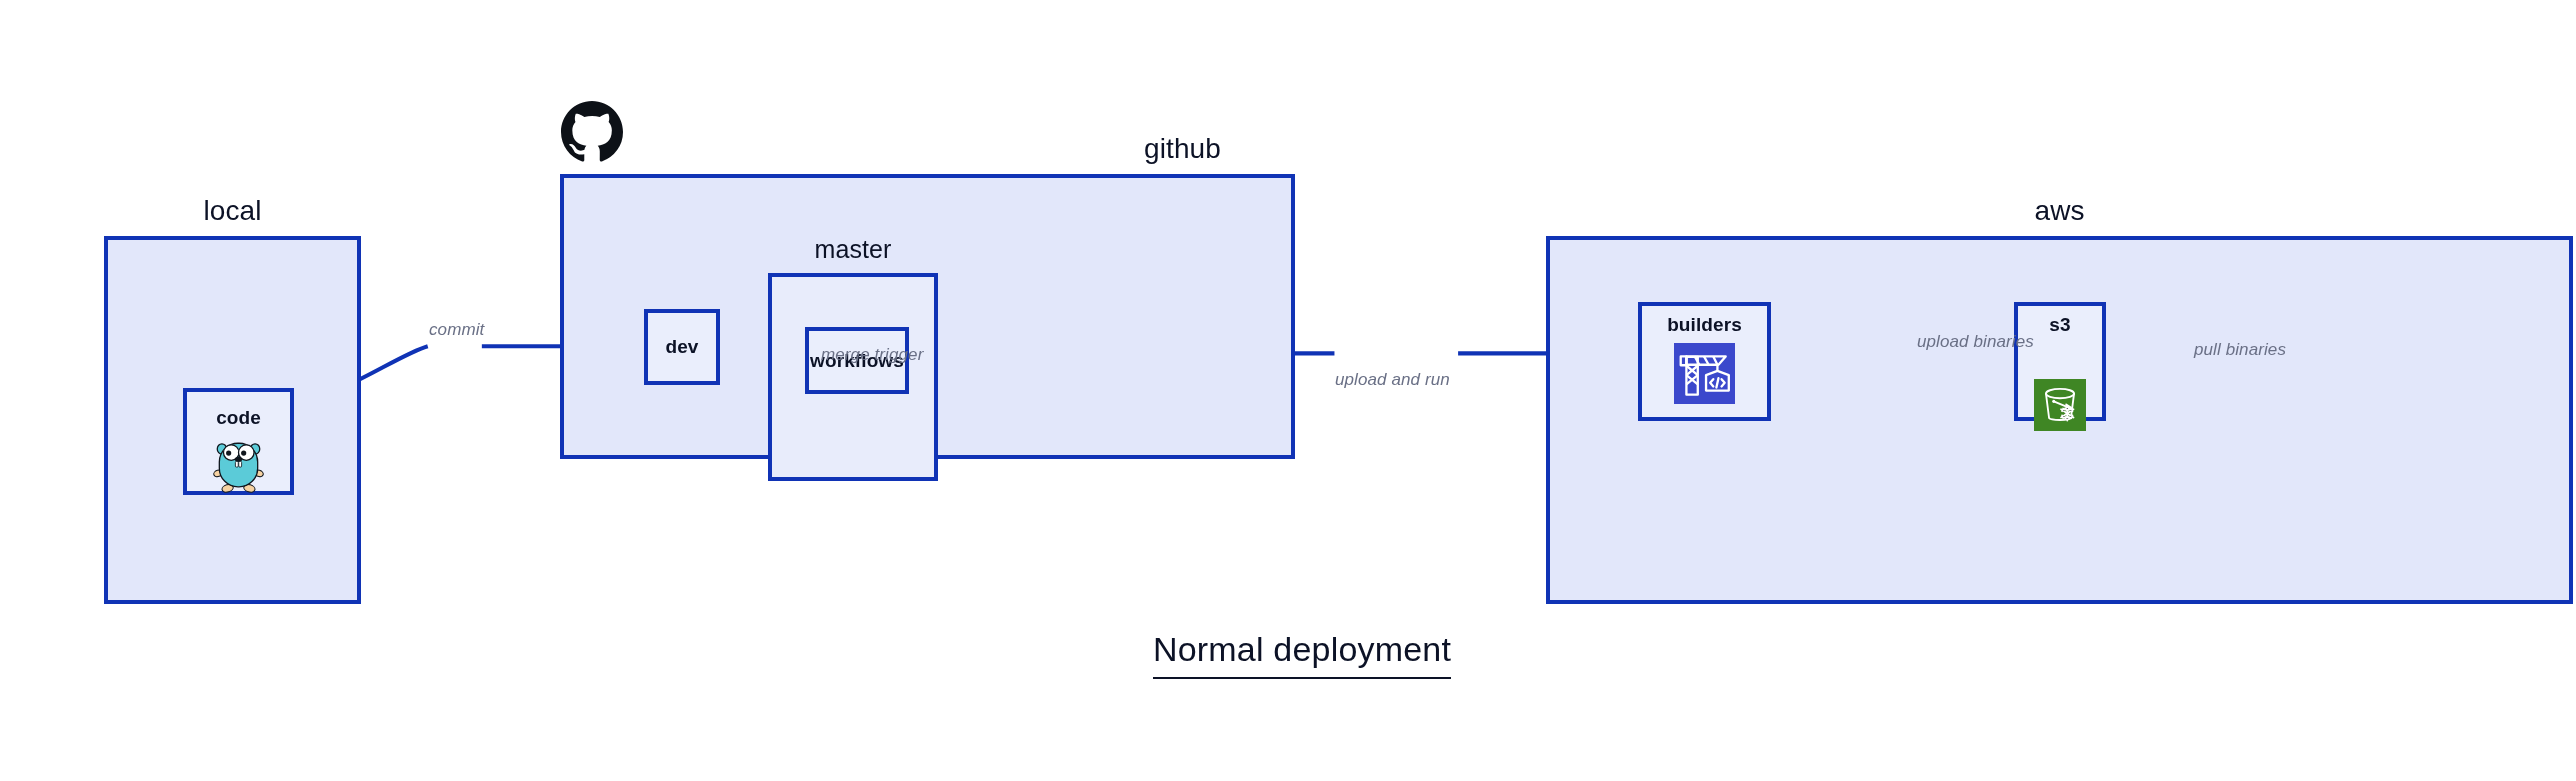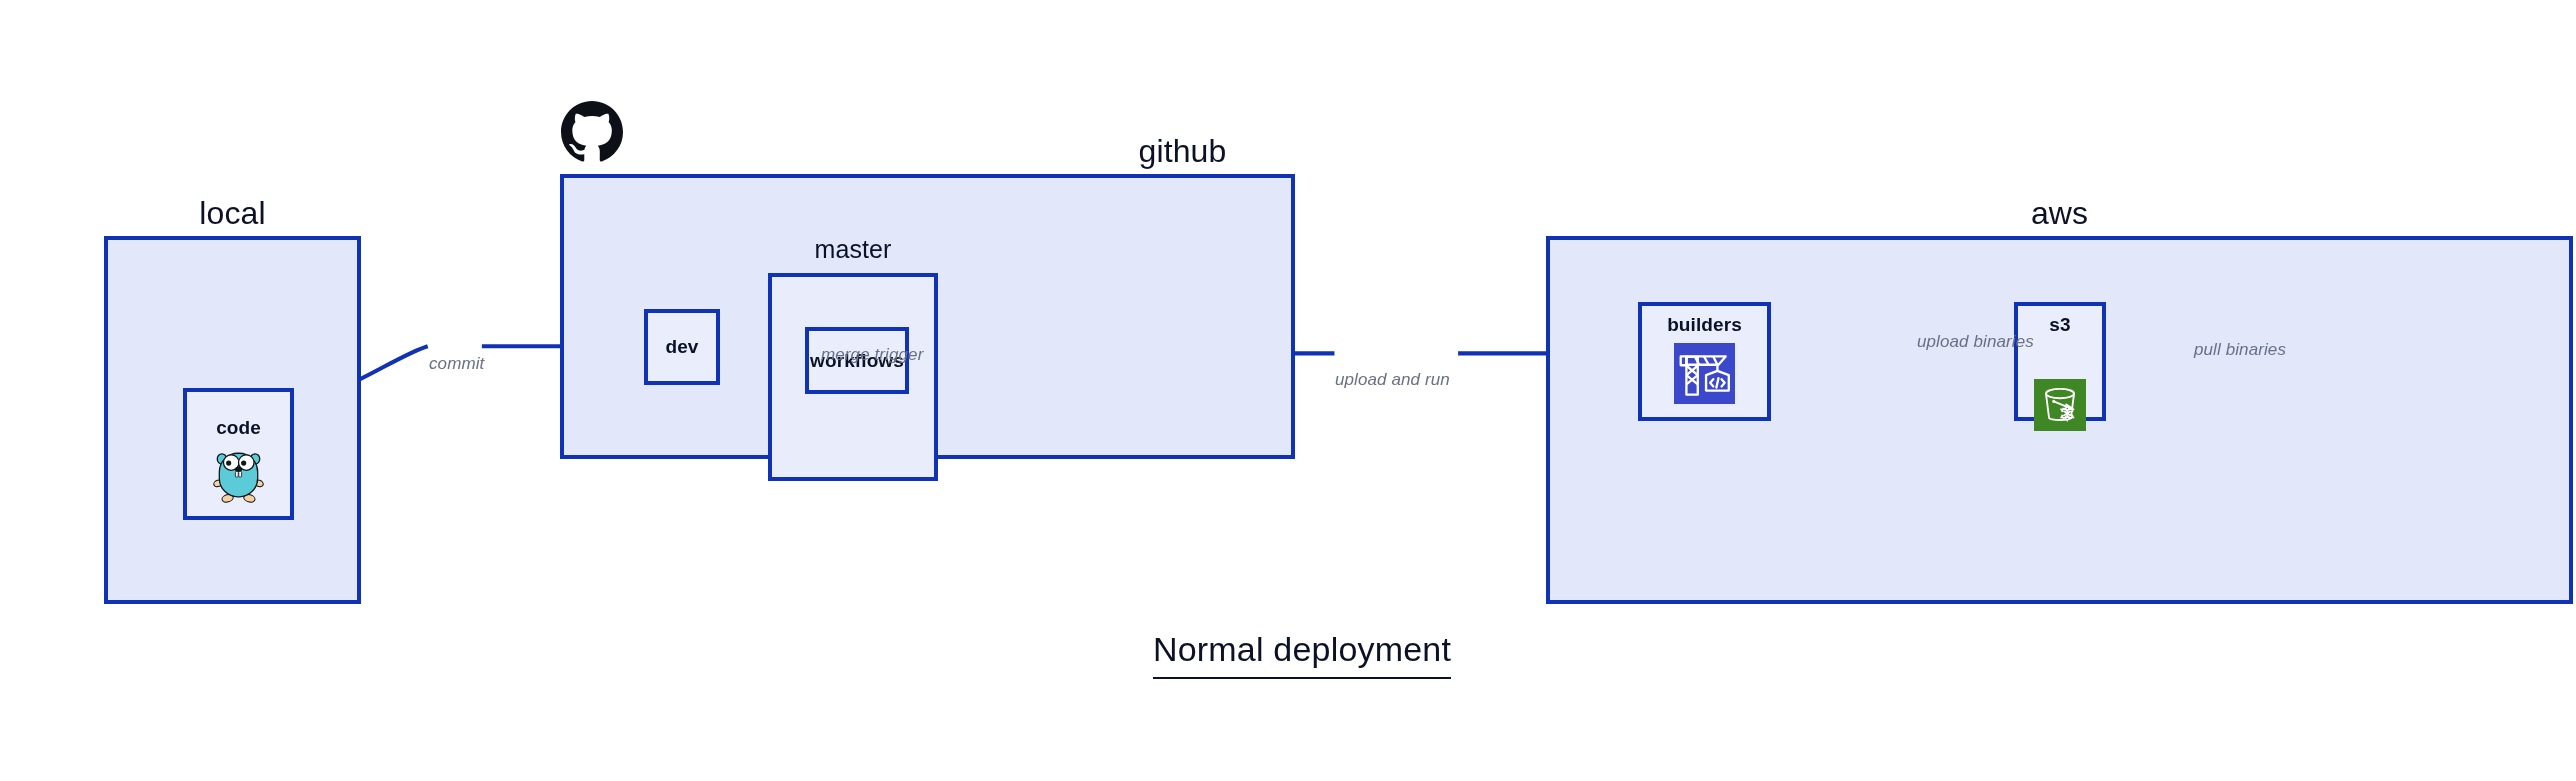--- a/index.html
+++ b/index.html
@@ -29,21 +29,21 @@
     border: 4.6px solid #1033b5;
   }
   .group.master-group {
     background: #e8ecfb;
     border-width: 4.1px;
   }
 
   .group-label {
     position: absolute;
     color: #0c1226;
-    font-size: 32px;
+    font-size: 28px;
     font-weight: 400;
     letter-spacing: 0.1px;
     white-space: nowrap;
     text-align: center;
   }
 
   
   .node {
     background: #eaeefc;
     border: 4.1px solid #1033b5;
@@ -124,21 +124,21 @@
     <path d="M 3750 665 L 3900 665" fill="none" stroke="#1033b5" stroke-width="8" marker-end="url(#arrow)"></path>
 
     <path d="M 4075 668 C 4160 668 4215 688 4255 700" fill="none" stroke="#1033b5" stroke-width="8"></path>
     <path d="M 4325 702 C 4420 735 4500 800 4545 848" fill="none" stroke="#1033b5" stroke-width="8" marker-end="url(#arrow)"></path>
   </svg>
 
   <div class="group-label" style="left:104px; top:195px; width:257px;">local</div>
 
   <div class="abs group" style="left:104px; top:236px; width:257px; height:368px;">
 
-    <div class="abs node" style="left:75px; top:148px; width:111px; height:132px; padding-top:25px;">
+    <div class="abs node" style="left:75px; top:148px; width:111px; height:107px; padding-top:15px;">
       <div class="node-label">code</div>
 
       <span class="node-icon" style="margin-top:7.2px;">
         <svg width="53" height="57" viewBox="0 0 102 110" xmlns="http://www.w3.org/2000/svg">
 
           <ellipse cx="12" cy="72" rx="9" ry="6" fill="#f6d2a2" stroke="#10161d" stroke-width="2" transform="rotate(-18 12 72)"></ellipse>
           <ellipse cx="90" cy="72" rx="9" ry="6" fill="#f6d2a2" stroke="#10161d" stroke-width="2" transform="rotate(18 90 72)"></ellipse>
 
           <ellipse cx="30" cy="101" rx="11" ry="7" fill="#f6d2a2" stroke="#10161d" stroke-width="2" transform="rotate(-16 30 101)"></ellipse>
           <ellipse cx="72" cy="101" rx="11" ry="7" fill="#f6d2a2" stroke="#10161d" stroke-width="2" transform="rotate(16 72 101)"></ellipse>
@@ -245,21 +245,21 @@
             <path d="M54 62 L56 57 L61 59 M74 70 L72 75 L67 73"></path>
             <path d="M67 59 L72 57 L74 62 M61 73 L56 75 L54 70"></path>
           </g>
           <rect x="54" y="74" width="22" height="10" fill="#3f8624" stroke="none" opacity="0"></rect>
         </svg>
       </span>
     </div>
 
   </div>
 
-  <div class="edge-label" style="left:429px; top:354px;">commit</div>
+  <div class="edge-label" style="left:429px; top:320px;">commit</div>
 
   <div class="edge-label" style="left:821px; top:345px;">merge trigger</div>
 
   <div class="edge-label" style="left:1335px; top:343px;margin-top:27px;">upload and run</div>
 
   <div class="edge-label" style="left:1878px; top:332px;margin-left:39px;">upload binaries</div>
 
   <div class="edge-label" style="left:2194px; top:340px;">pull binaries</div>
 
   <div id="diagram-title">

